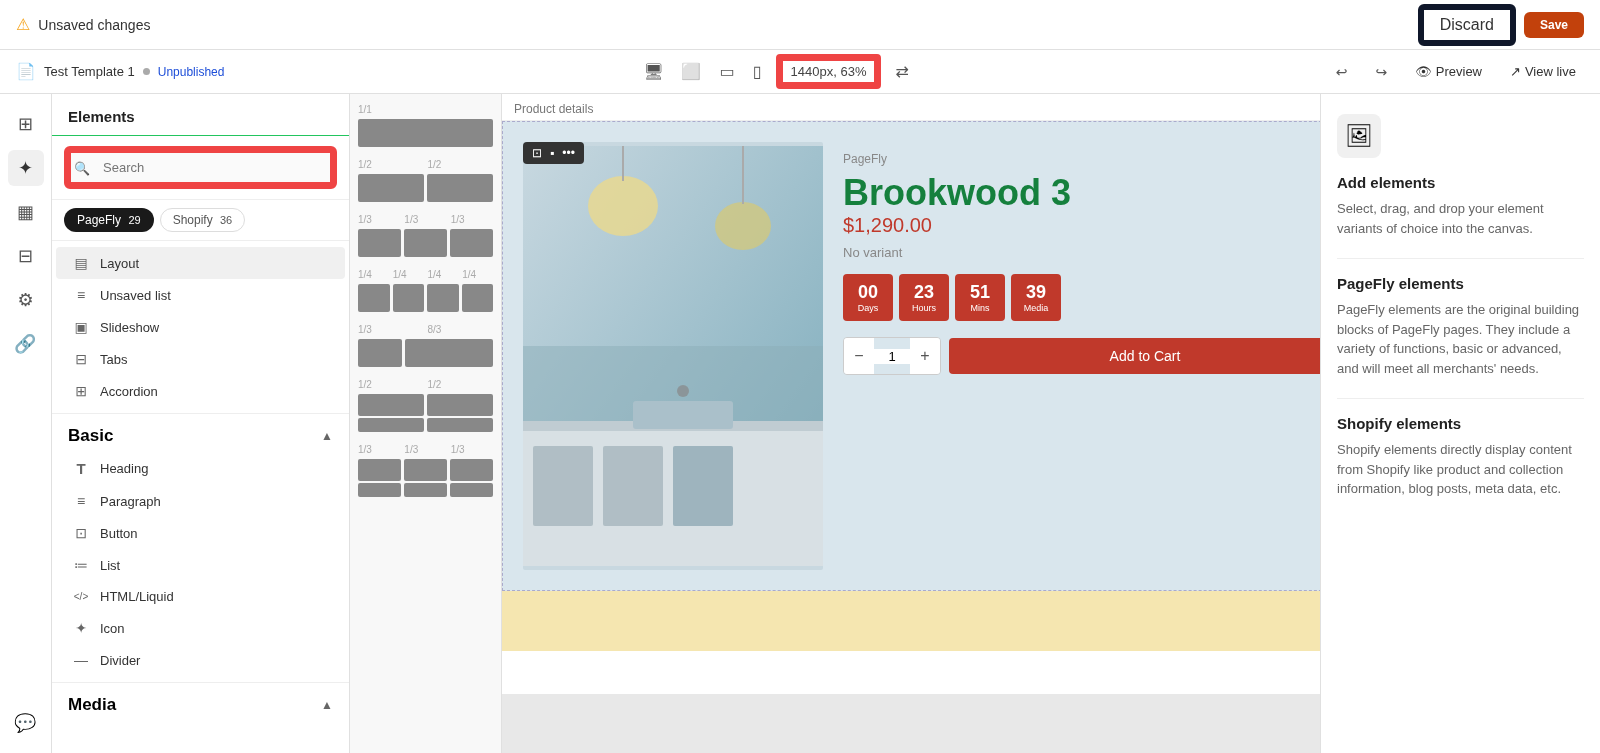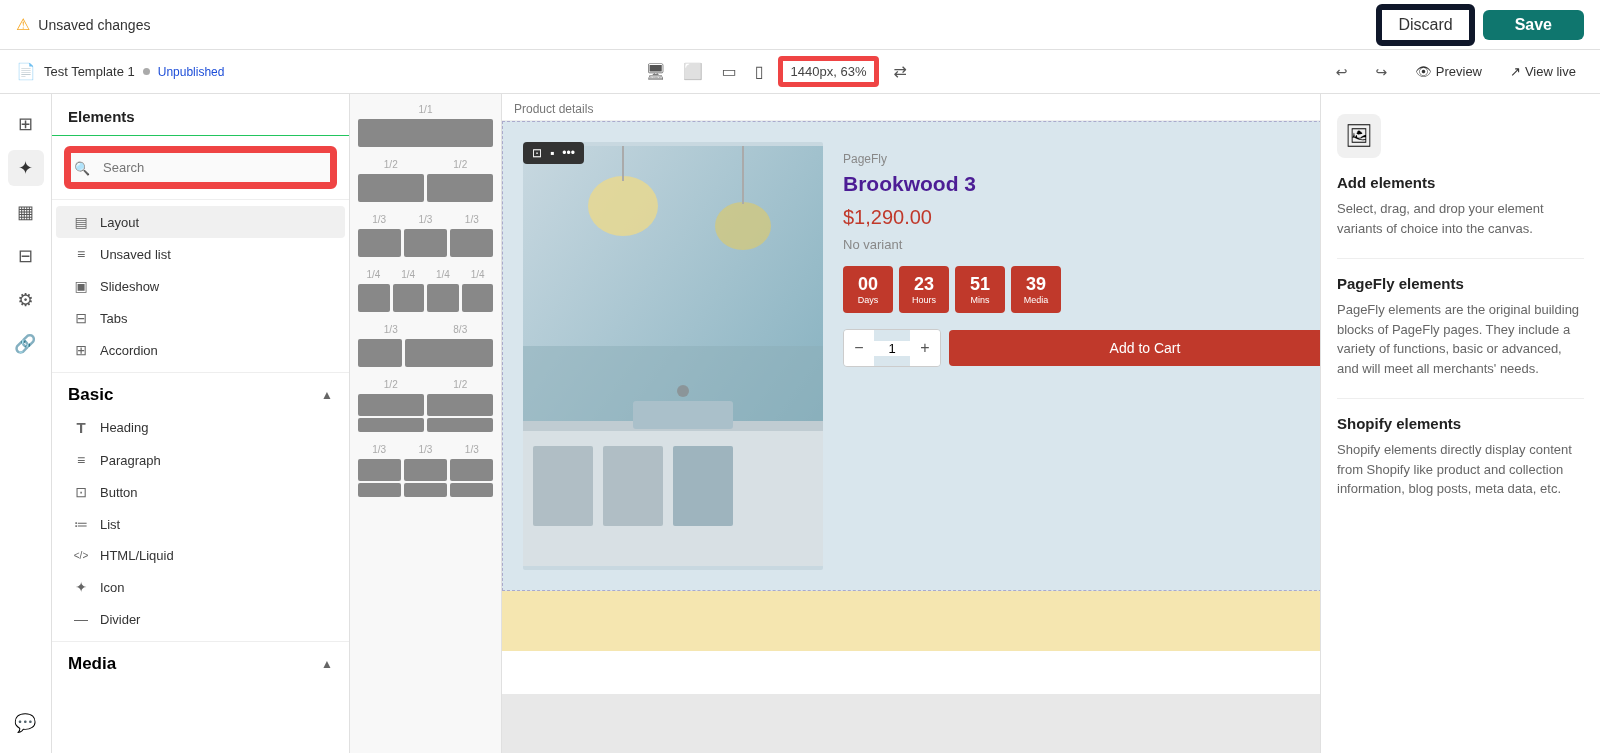--- a/index.html
+++ b/index.html
@@ -26,25 +26,25 @@
       border: 6px solid #0f172a;
       background: #fff;
       border-radius: 6px;
       padding: 6px 16px;
       font-size: 16px;
       cursor: pointer;
       color: #333;
     }
     .btn-save {
       border: none;
-      background: #0f766e;
+      background: #c2410c;
       color: #fff;
       border-radius: 6px;
-      padding: 6px 32px;
-      font-size: 16px;
+      padding: 6px 16px;
+      font-size: 12px;
       cursor: pointer;
       font-weight: 600;
     }
 
     
     #second-bar {
       height: 44px;
       background: #fff;
       border-bottom: 1px solid #e0e0e0;
       display: flex;
@@ -54,21 +54,21 @@
       position: fixed;
       top: 50px; left: 0; right: 0;
       z-index: 99;
     }
     #second-bar-left { display: flex; align-items: center; gap: 8px; }
     .template-name { font-size: 13px; font-weight: 500; color: #333; }
     .status-dot { width: 7px; height: 7px; border-radius: 50%; background: #aaa; display: inline-block; }
     .status-label { font-size: 12px; color: #1d4ed8; }
     #second-bar-center { display: flex; align-items: center; gap: 10px; }
     .device-btn { background: none; border: none; cursor: pointer; color: #555; font-size: 16px; padding: 4px; }
-    .zoom-label { font-size: 13px; color: #444; border: 5px solid #ef4444; padding: 3px 8px; border-radius: 4px; }
+    .zoom-label { font-size: 13px; color: #444; border: 7px solid #ef4444; padding: 3px 8px; border-radius: 4px; }
     #second-bar-right { display: flex; align-items: center; gap: 12px; }
     .toolbar-btn { background: none; border: none; cursor: pointer; color: #555; font-size: 14px; padding: 4px 8px; display: flex; align-items: center; gap: 4px; }
     .btn-preview { font-size: 13px; color: #333; }
     .btn-viewlive { font-size: 13px; color: #333; }
 
     
     #main { display: flex; position: fixed; top: 94px; left: 0; right: 0; bottom: 0; }
 
     
     #icon-sidebar {
@@ -211,21 +211,21 @@
       height: 28px;
       flex: 1;
     }
     .layout-row-label {
       font-size: 10px;
       color: #aaa;
       display: flex;
       gap: 4px;
       margin-bottom: 2px;
     }
-    .layout-row-label span { flex: 1; text-align: center; }
+    .layout-row-label span { flex: 1; }
 
     
     #canvas {
       flex: 1;
       background: #e8e8e8;
       overflow: auto;
       position: relative;
     }
     #canvas-inner {
       margin: 0 auto;
@@ -258,21 +258,21 @@
       min-height: 420px;
       display: flex;
       align-items: center;
       justify-content: center;
     }
     .product-info-area {
       flex: 1;
       padding: 10px 0;
     }
     .product-brand { font-size: 12px; color: #888; margin-bottom: 6px; }
-    .product-title { font-size: 21px; font-weight: 700; color: #4c1d95; margin-bottom: 10px; }
+    .product-title { font-size: 36px; font-weight: 700; color: #15803d; }
     .product-price { font-size: 20px; color: #c0392b; font-weight: 500; margin-bottom: 8px; }
     .product-variant { font-size: 13px; color: #888; margin-bottom: 14px; }
     .countdown { display: flex; gap: 6px; margin-bottom: 16px; }
     .countdown-item {
       background: #c0392b;
       color: #fff;
       border-radius: 4px;
       padding: 8px 10px;
       text-align: center;
       min-width: 50px;
@@ -409,20 +409,30 @@
     <button class="icon-btn">🔗</button>
     <button class="icon-btn" style="margin-top:auto;">💬</button>
   </div>
 
   <div id="elements-panel">
     <div id="elements-header">Elements</div>
     <div id="elements-search">
       <div class="search-wrap">
         <span class="search-icon-inner">🔍</span>
         <input type="text" placeholder="Search" style="">
+      </div>
+    </div>
+    <div id="filter-tabs">
+      <div class="filter-tab active">
+        <span>PageFly</span>
+        <span class="tab-count">29</span>
+      </div>
+      <div class="filter-tab inactive">
+        <span>Shopify</span>
+        <span class="tab-count">36</span>
       </div>
     </div>
     <div id="elements-list">
 
       <div class="element-item active">
         <span class="element-icon">▤</span>
         <span>Layout</span>
       </div>
       <div class="element-item">
         <span class="element-icon">≡</span>

